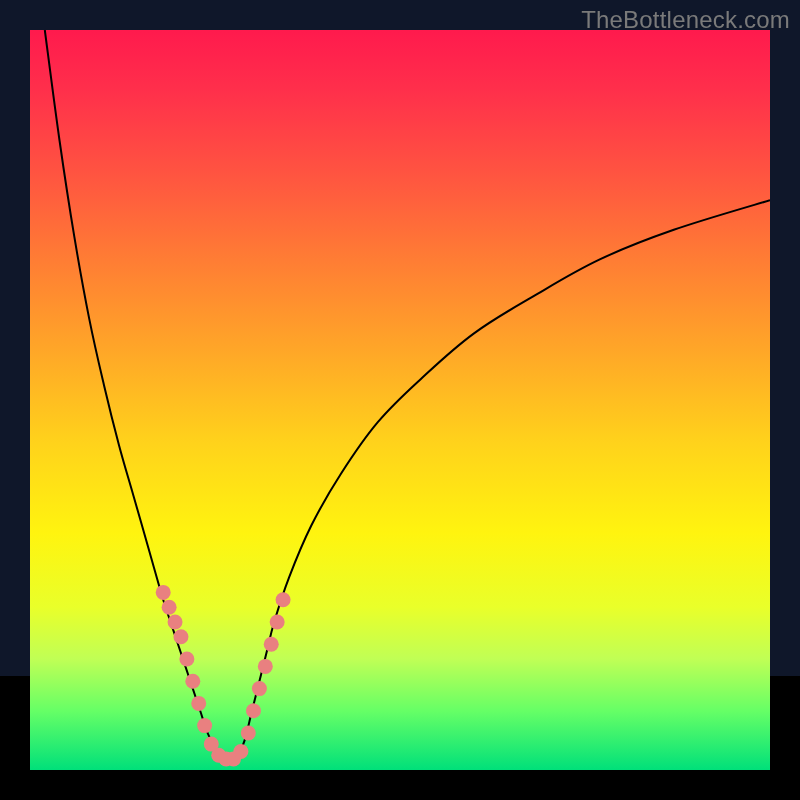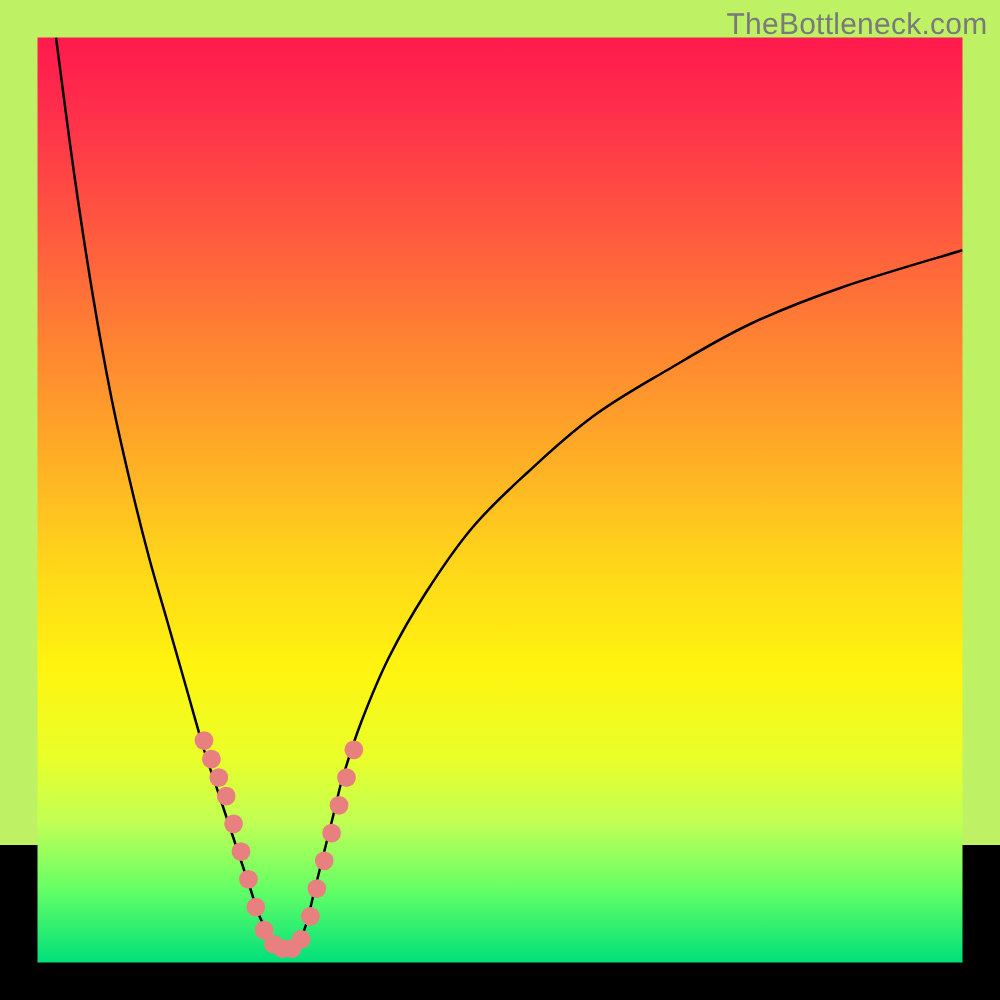--- a/index.html
+++ b/index.html
@@ -1,21 +1,21 @@
 <!DOCTYPE html>
 <html><head>
 <meta charset="utf-8">
 <style>
   * { margin: 0; padding: 0; box-sizing: border-box; }
   html, body { width: 800px; height: 800px; overflow: hidden; background: #000; }
   .frame {
     position: relative;
     width: 800px;
     height: 676px;
-    background: #bef264;
+    background: #0f172a;
   }
   .plot {
     position: absolute;
     left: 30px;
     top: 30px;
     width: 740px;
     height: 740px;
     background: linear-gradient(to bottom,
       #ff1a4d 0%,
       #ff2f4b 8%,

